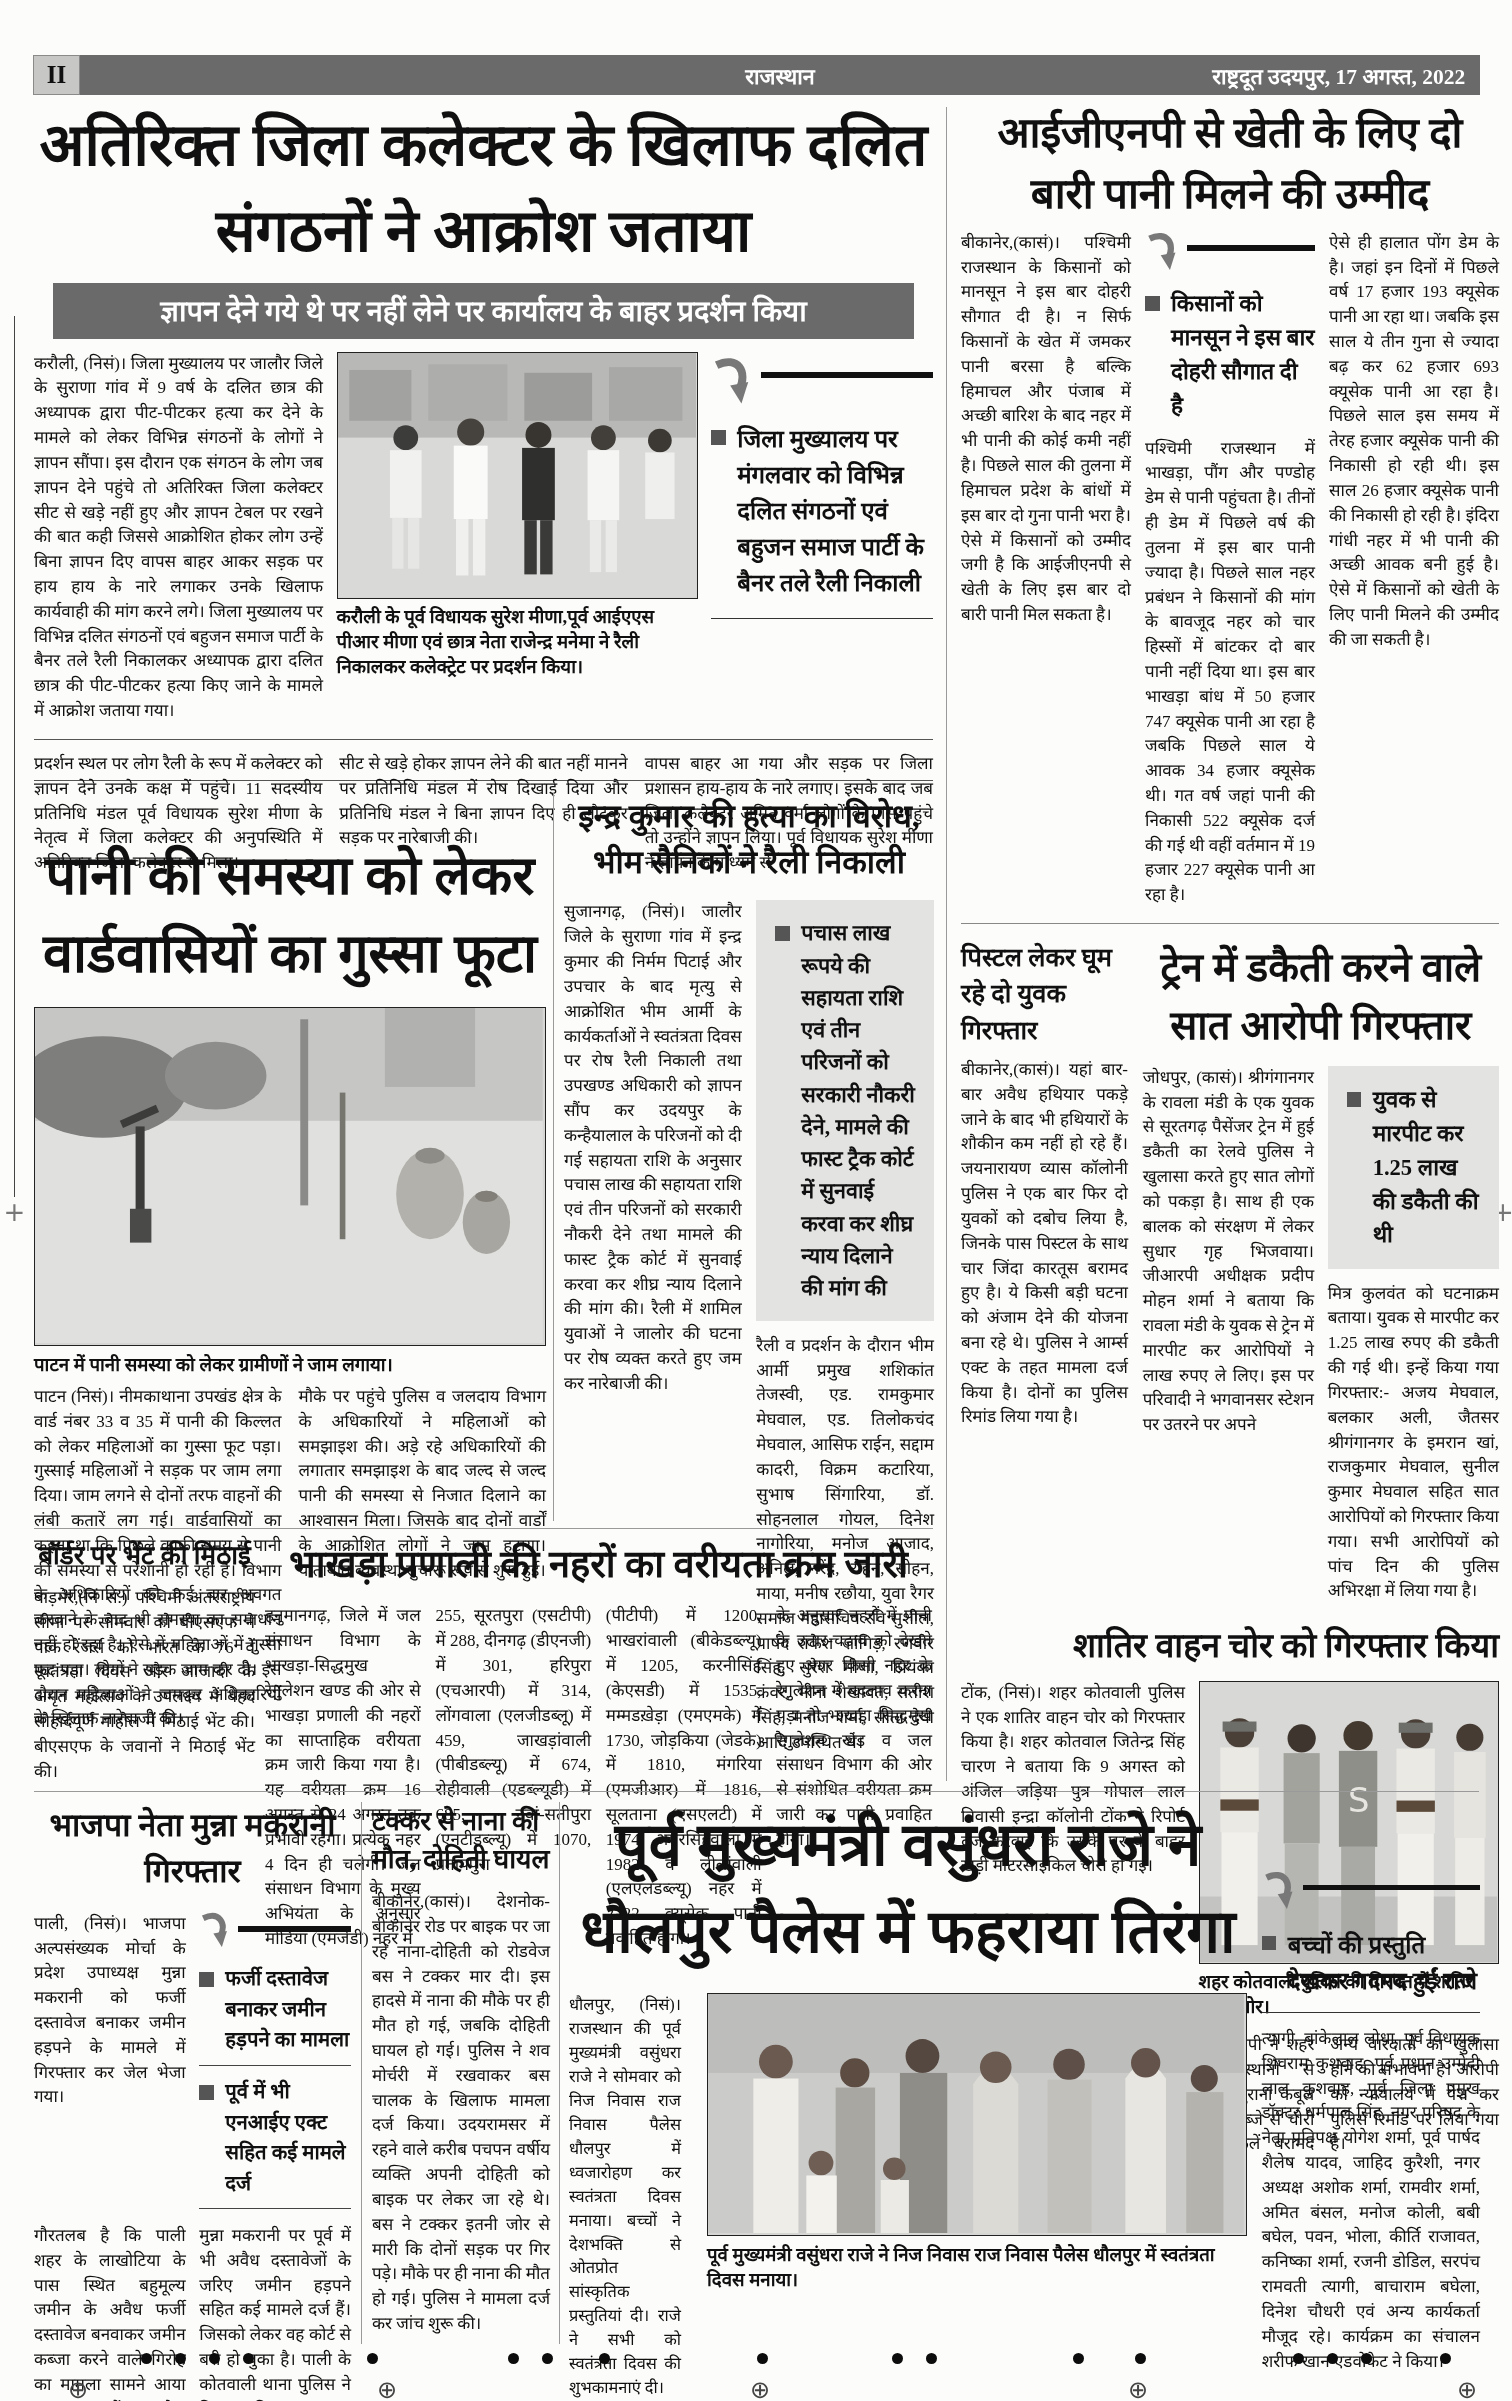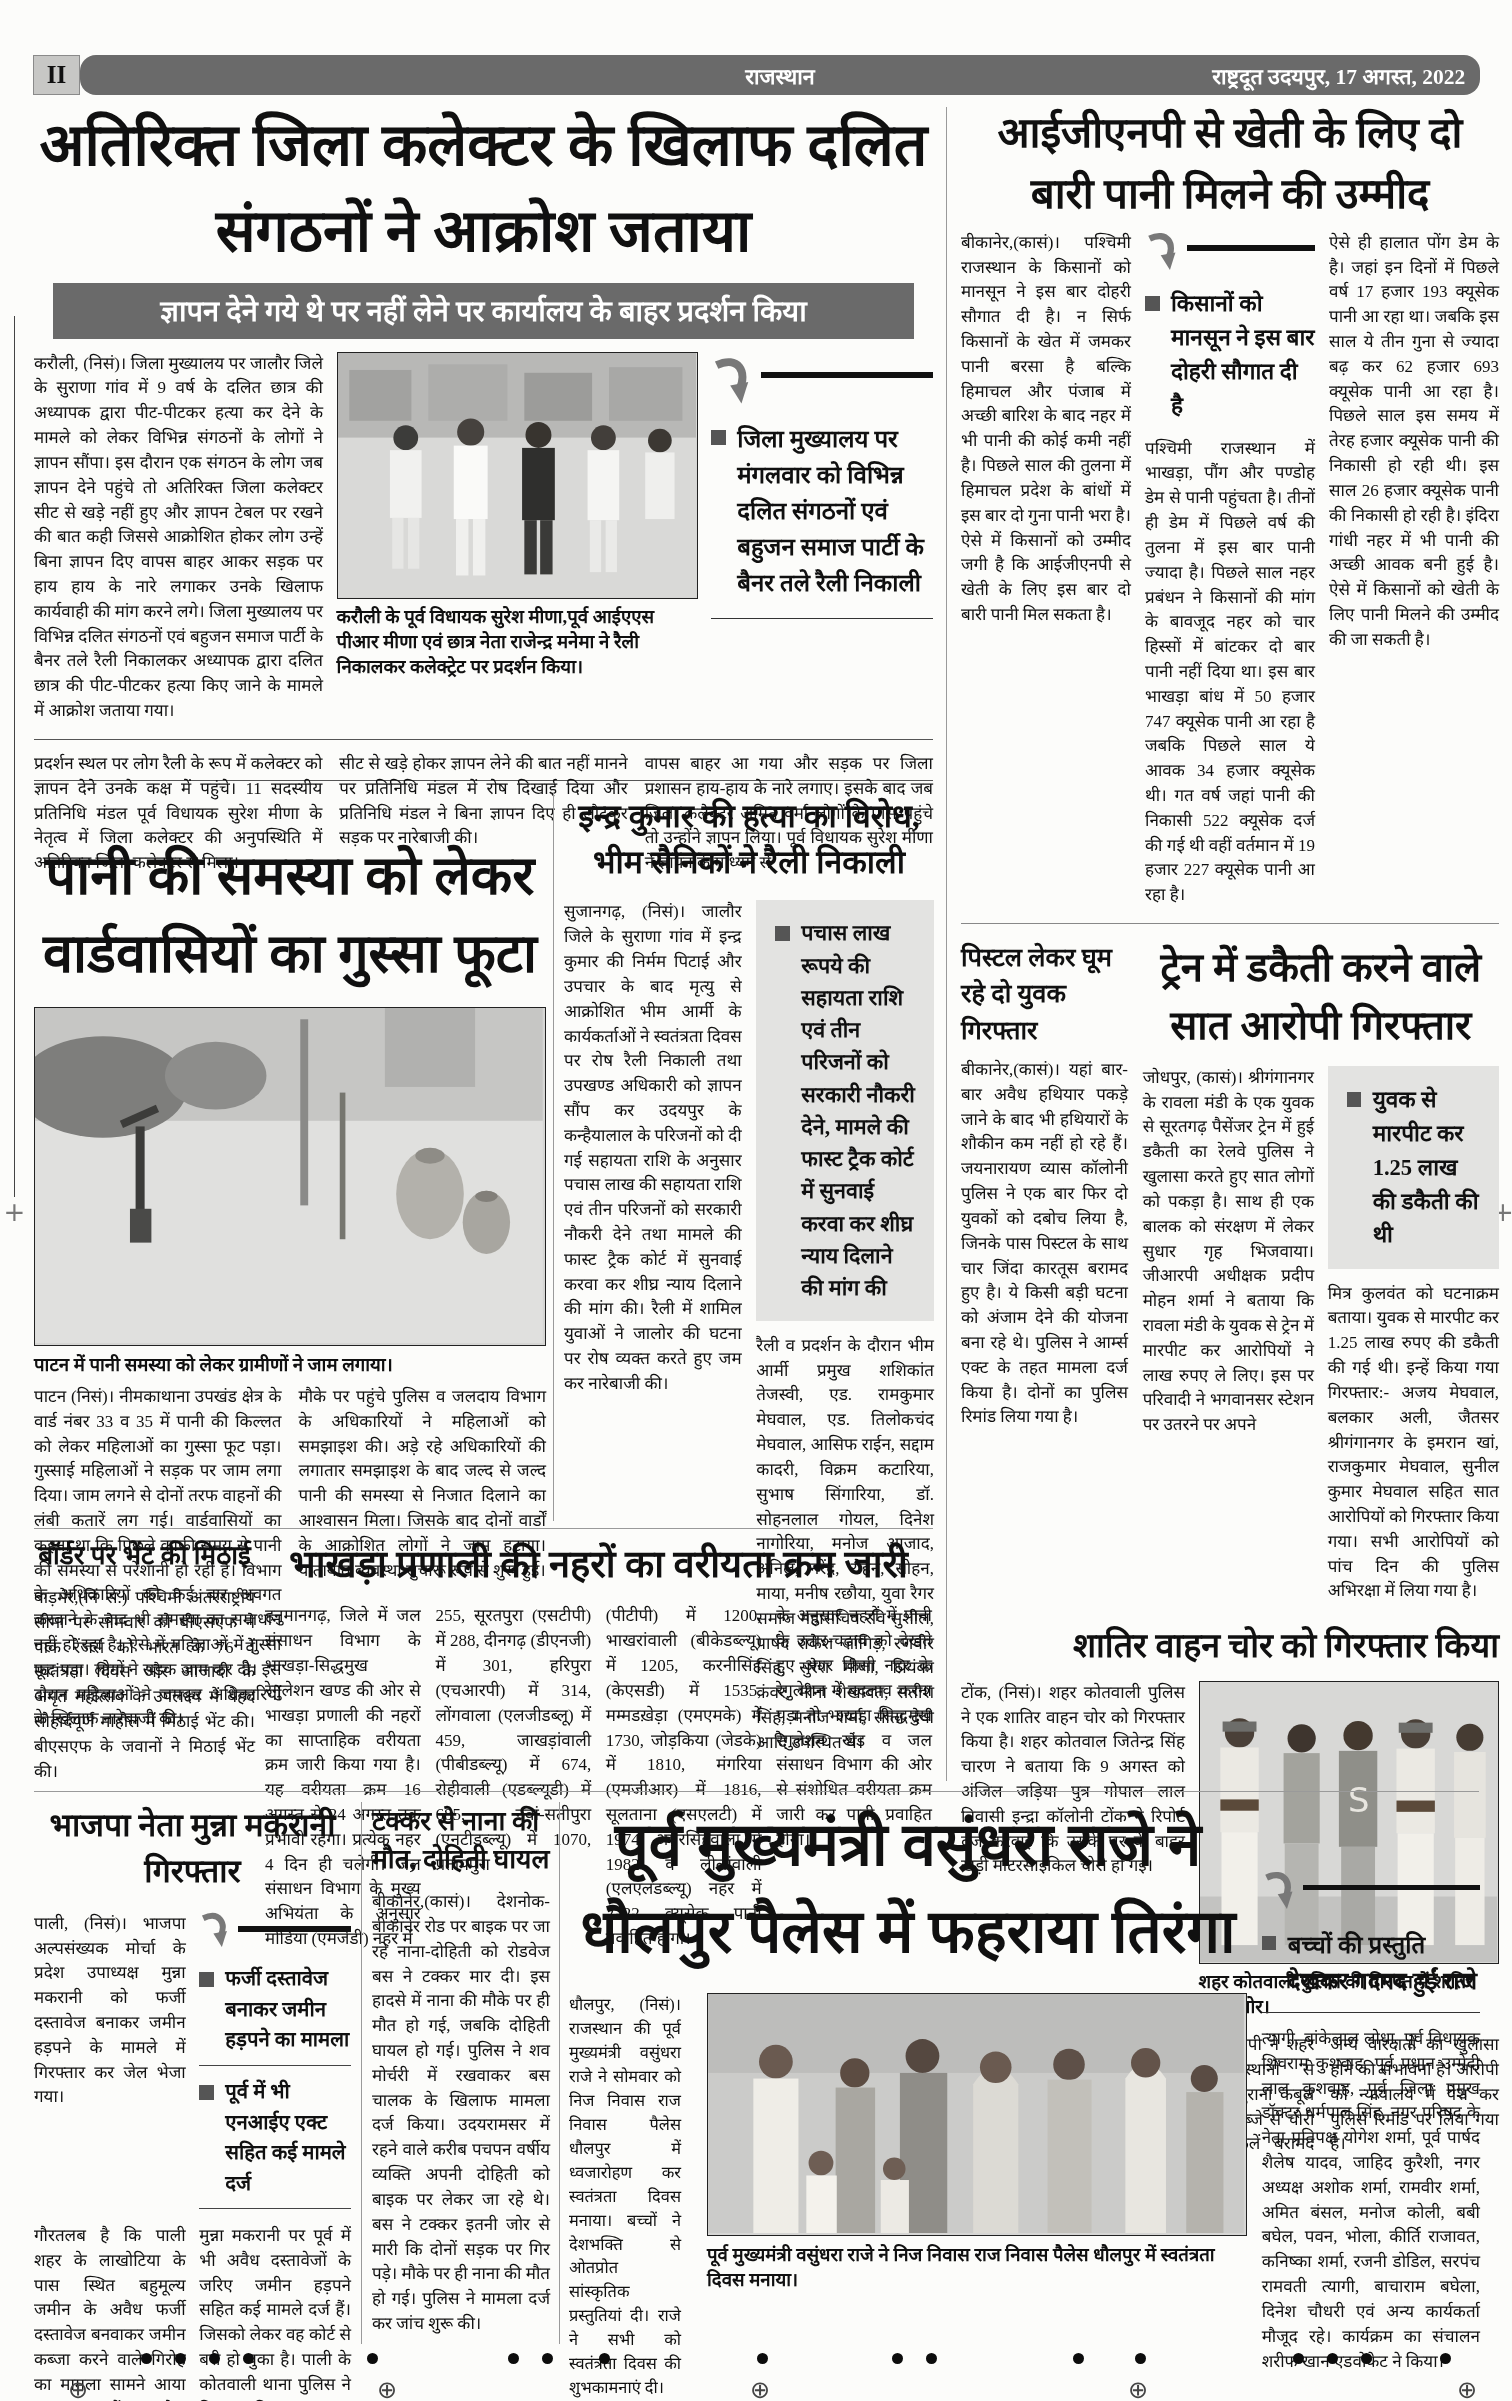--- a/index.html
+++ b/index.html
@@ -2,21 +2,21 @@
 <html style="font-size:9px"><head>
 <meta charset="utf-8">
 <style>
   *{box-sizing:border-box;margin:0;padding:0}
   body{background:#cfcdc9;font-family:"Liberation Serif","DejaVu Serif",serif;}
   .page{position:relative;width:1512px;height:2401px;background:#fcfcfa;color:#101010;overflow:hidden;}
 
   
   .hdr{position:absolute;left:33px;top:55px;width:1447px;height:40px;display:flex;}
   .pagenum{width:47px;background:#c7c7c5;border:1.1px solid #8a8a8a;display:flex;align-items:center;justify-content:center;font-size:25px;font-weight:bold;}
-  .mast{flex:1;background:#6a6a6a;color:#fff;position:relative;border-radius:16px;}
+  .mast{flex:1;background:#6a6a6a;color:#fff;position:relative;}
   .mast .sec{position:absolute;left:50%;top:50%;transform:translate(-50%,-50%);font-size:21.5px;font-weight:bold;}
   .mast .date{position:absolute;right:14.7px;top:50%;transform:translateY(-50%);font-size:21.5px;font-weight:bold;}
 
   .article{position:absolute;}
   .hl{font-weight:bold;text-align:center;line-height:1.45;}
   .just{text-align:justify;font-size:17px;line-height:1.46;}
   .cap{font-weight:bold;font-size:18.6px;line-height:1.35;margin-top:5.6px;}
   .kicker{background:#6a6a6a;color:#fff;font-weight:bold;text-align:center;font-size:29px;line-height:1.0;padding:13.6px 5.6px;}
   .gbox{background:#e3e3e1;padding:17px 19px;}
   .bullet{display:flex;gap:11.3px;font-weight:bold;line-height:1.5;}

